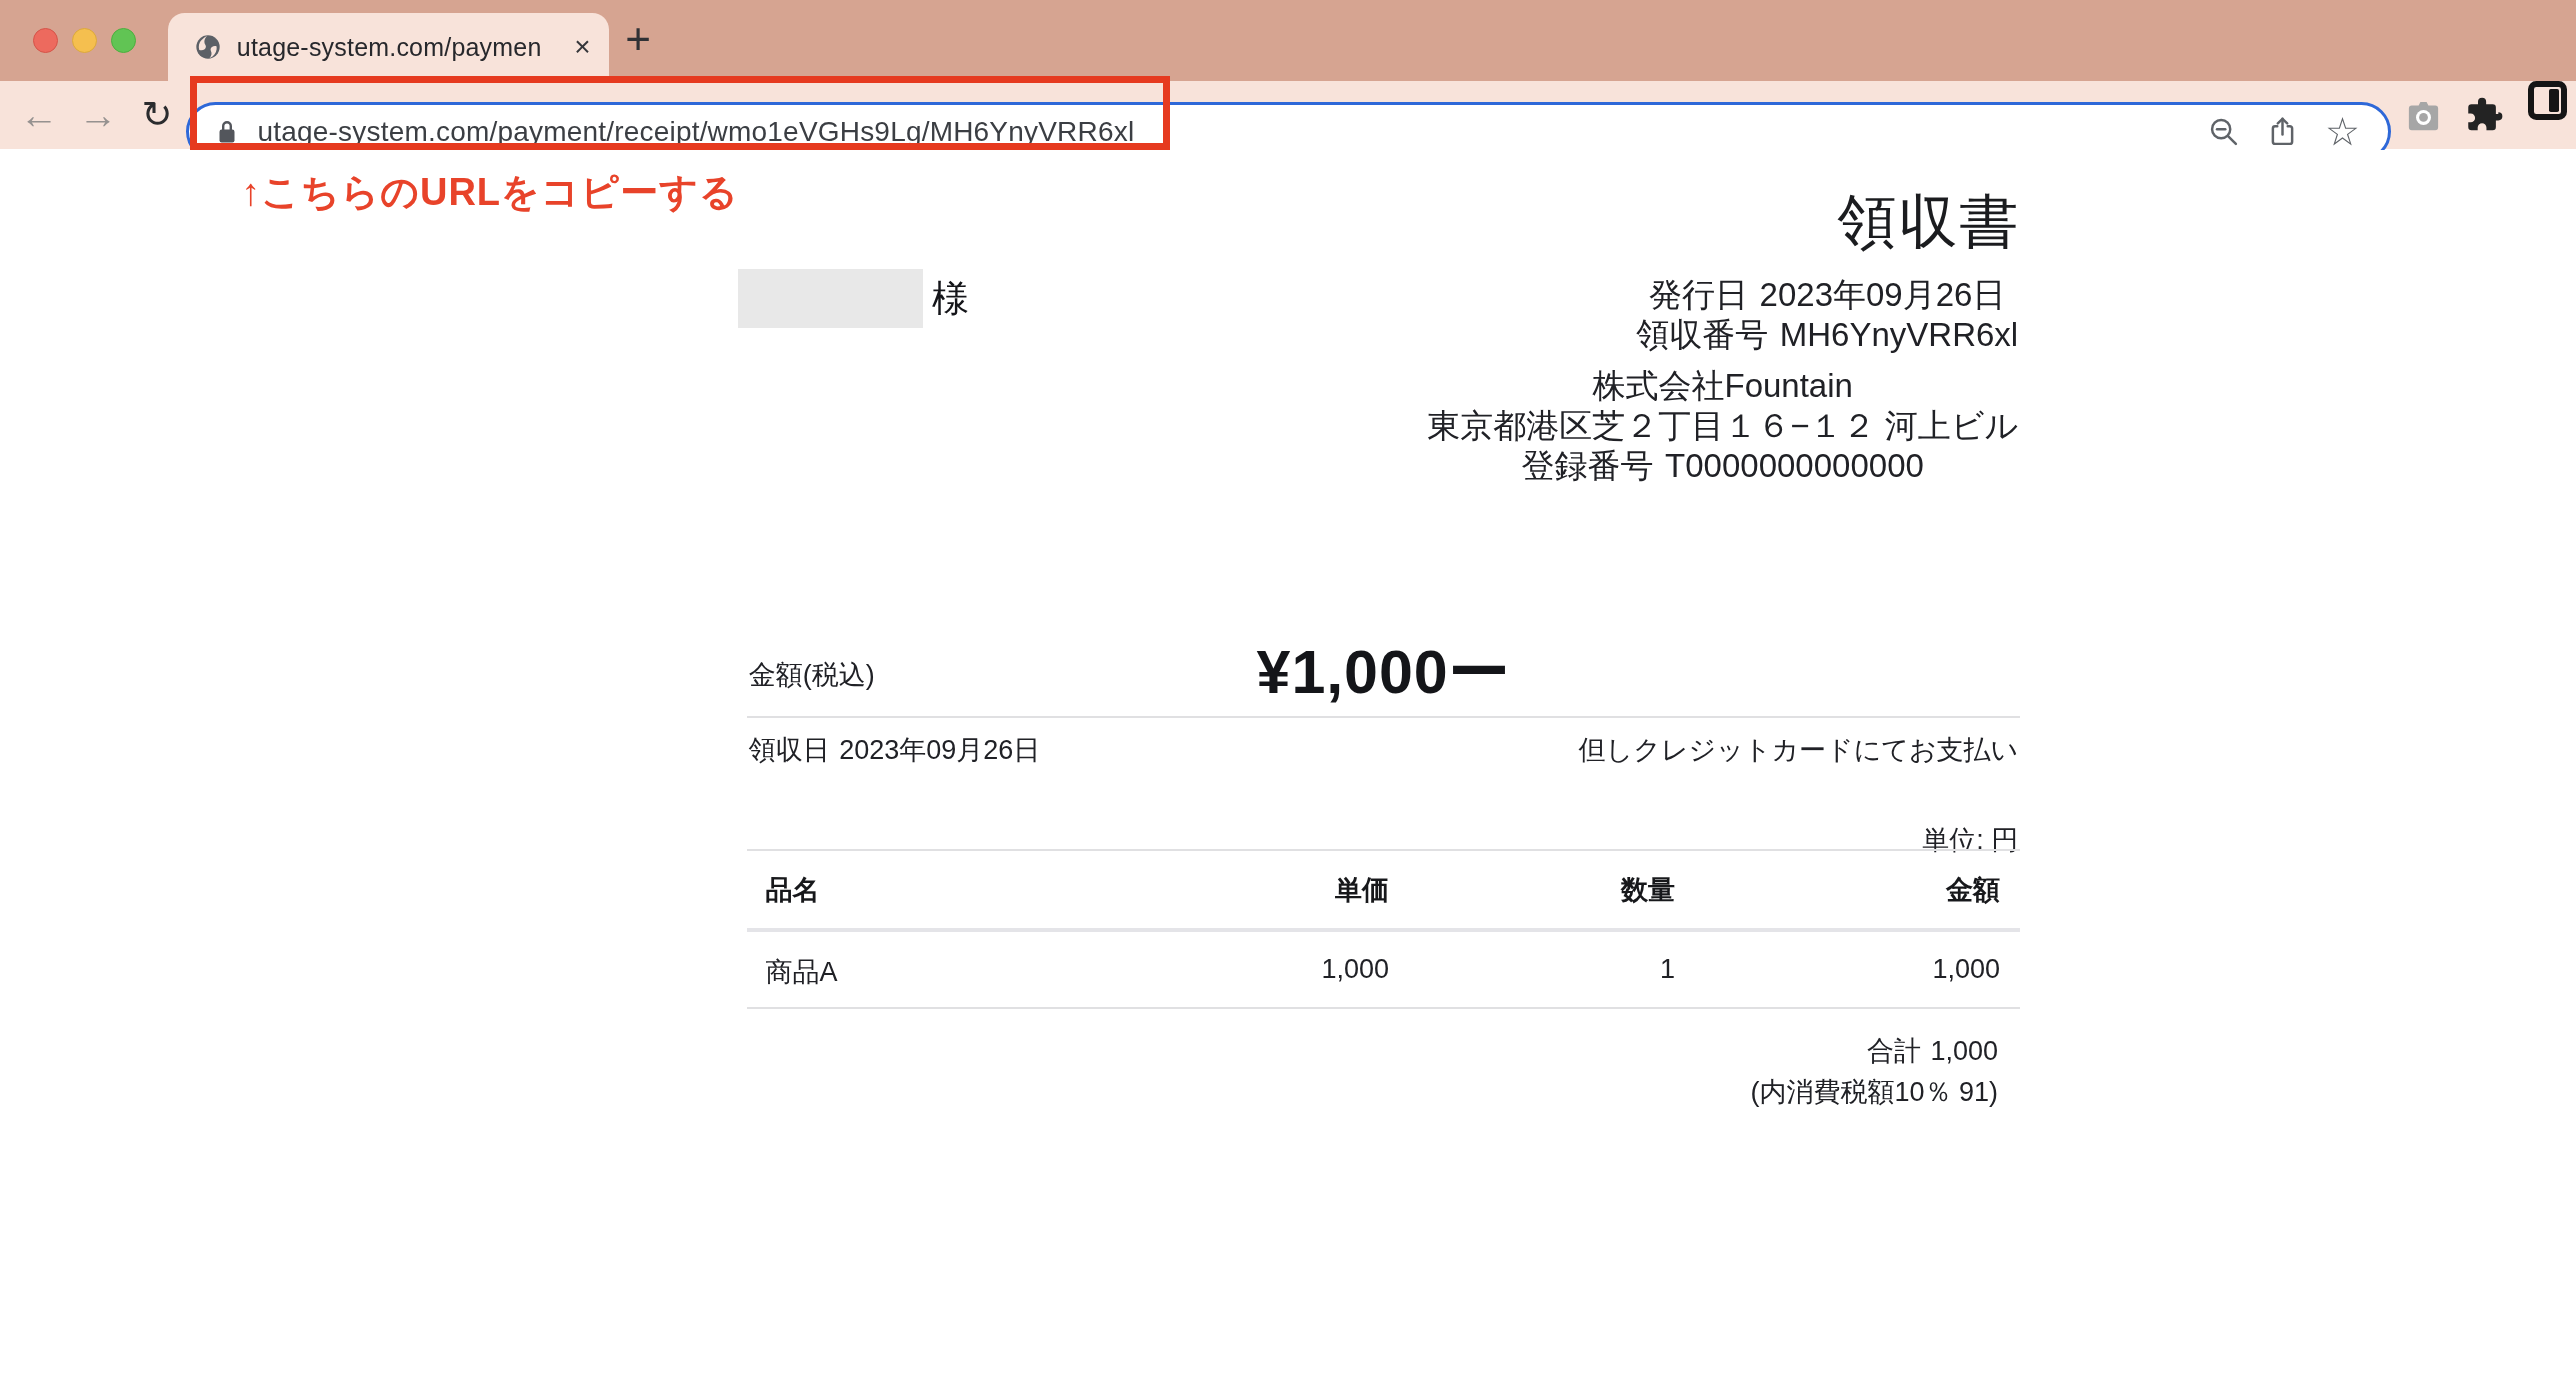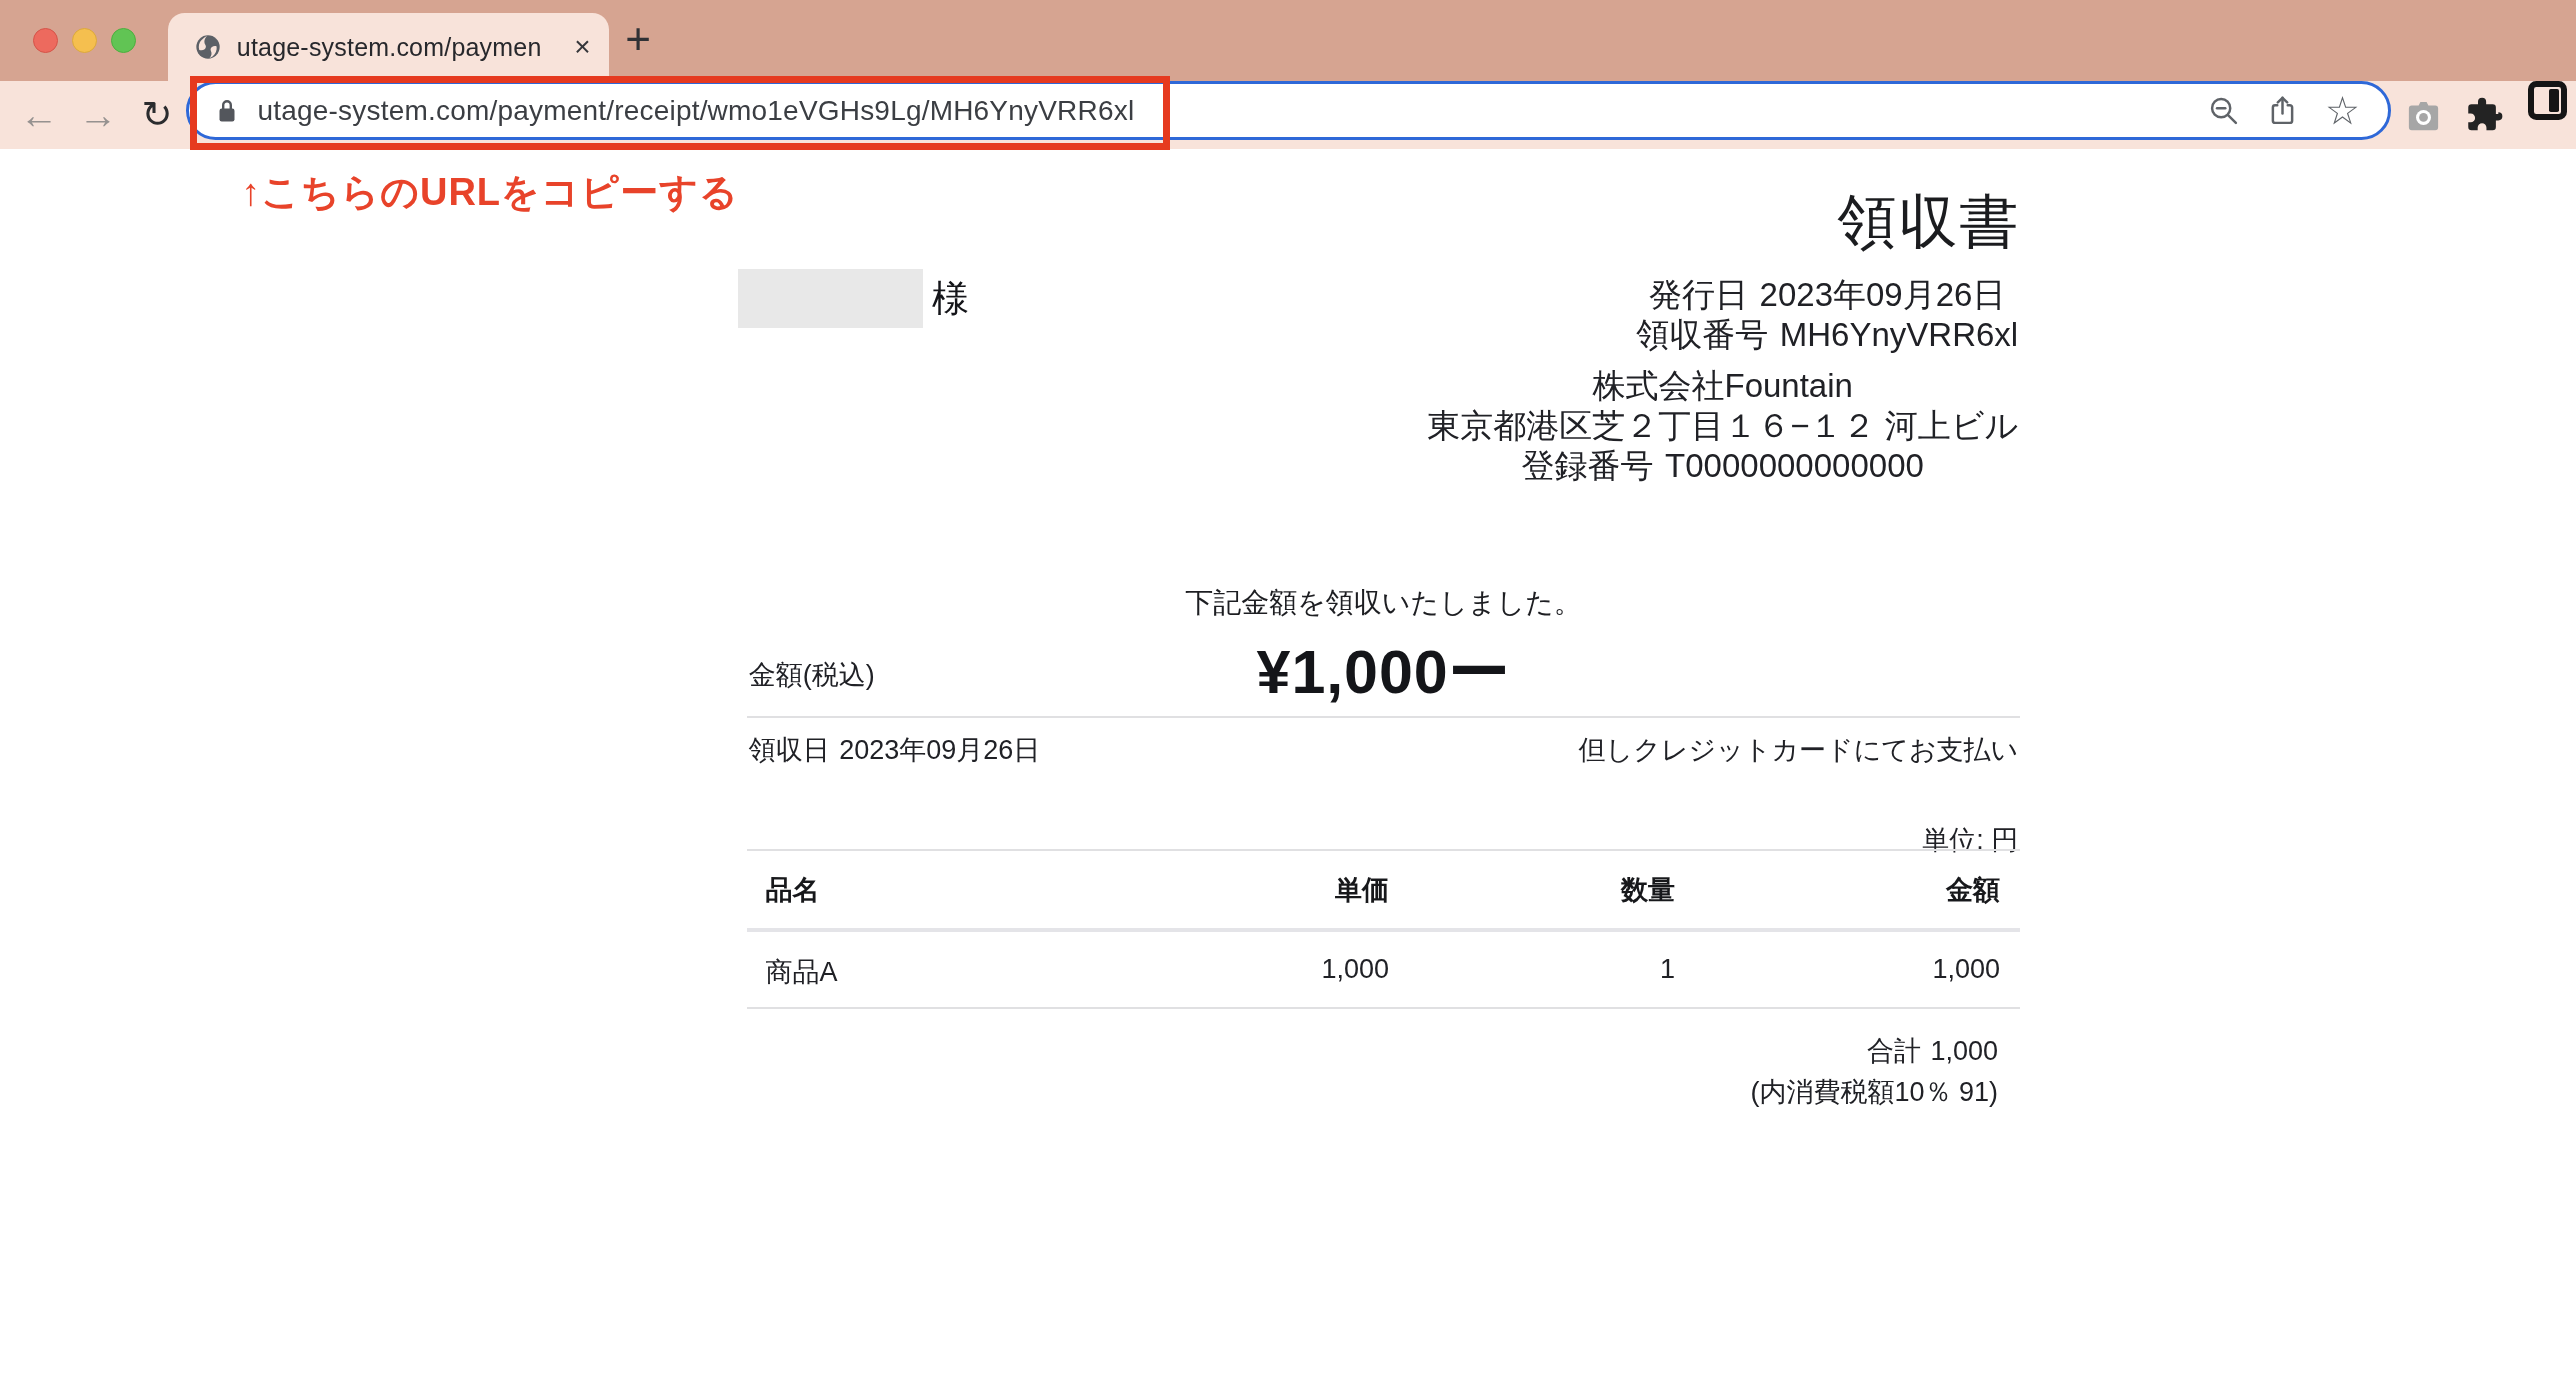--- a/index.html
+++ b/index.html
@@ -24,21 +24,21 @@
 
   
   .toolbar { position:absolute; left:0; top:81px; width:2576px; height:68px; background:#f8e3da; }
   .tb-divider { position:absolute; left:0; top:148px; width:2576px; height:2.8px; background:#a59b96; }
   .nav-btn { position:absolute; top:5.5px; width:52px; height:55px; display:flex; align-items:center;
              justify-content:center; font-size:39px; line-height:1; }
   .nav-back    { left:13px;  color:#969290; }
   .nav-forward { left:72px;  color:#969290; }
   .nav-refresh { left:131px; color:#2b2c2e; font-size:37px; }
 
-  .omnibox { position:absolute; left:186px; top:0; width:2205px; height:59px; background:#ffffff;
+  .omnibox { position:absolute; left:186px; top:21px; width:2205px; height:59px; background:#ffffff;
              border:3.7px solid #2e68d8; border-radius:31px; display:flex; align-items:center;
              padding:0 28px 0 26px; }
   .lock-icon { width:24px; height:28px; flex:0 0 auto; }
   .url-text { margin-left:18.5px; font-size:28px; color:#3b3e43; letter-spacing:0.2px; white-space:nowrap; }
   .omni-spacer { flex:1; }
   .omni-icon { width:33px; height:33px; flex:0 0 auto; margin-left:26px; }
   .star-glyph { font-size:39px; color:#5f6368; line-height:1; margin-left:26px; }
 
   .redbox { position:absolute; left:190px; top:76px; width:980px; height:74px;
             border:7.4px solid #e63a1f; z-index:6; pointer-events:none; }
@@ -174,21 +174,20 @@
         <div><span>発行日</span><span class="gap">2023年09月26日</span></div>
         <div><span>領収番号</span><span class="gap">MH6YnyVRR6xl</span></div>
       </div>
 
       <div class="r-info r-info-2">
         <div>株式会社Fountain</div>
         <div>東京都港区芝２丁目１６−１２ 河上ビル</div>
         <div><span>登録番号</span><span class="gap">T0000000000000</span></div>
       </div>
 
-      <div class="r-statement">下記金額を領収いたしました。</div>
       <div class="r-amount-label">金額(税込)</div>
       <div class="r-amount">¥1,000ー</div>
 
       <div class="hr hr-1"></div>
 
       <div class="r-daterow-left"><span>領収日</span><span class="gap">2023年09月26日</span></div>
       <div class="r-daterow-right">但しクレジットカードにてお支払い</div>
 
       <div class="r-unit">単位: 円</div>
 

